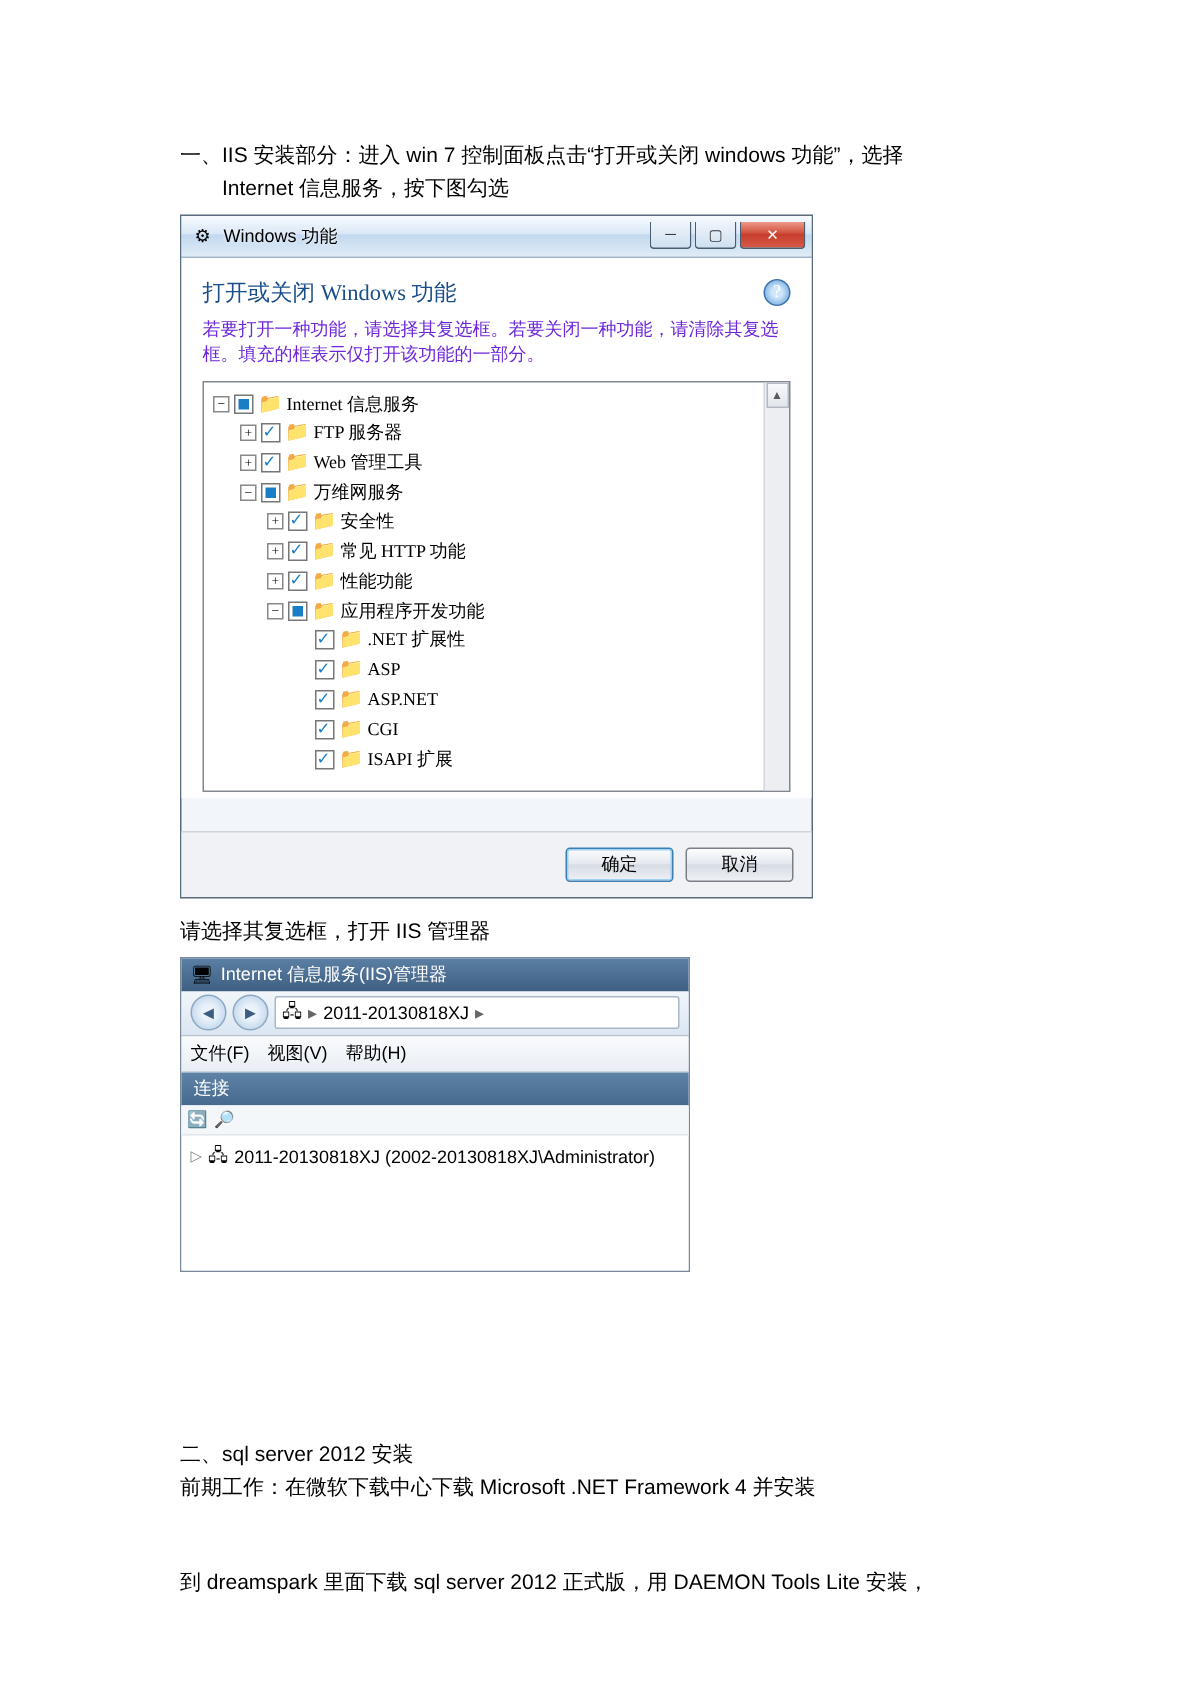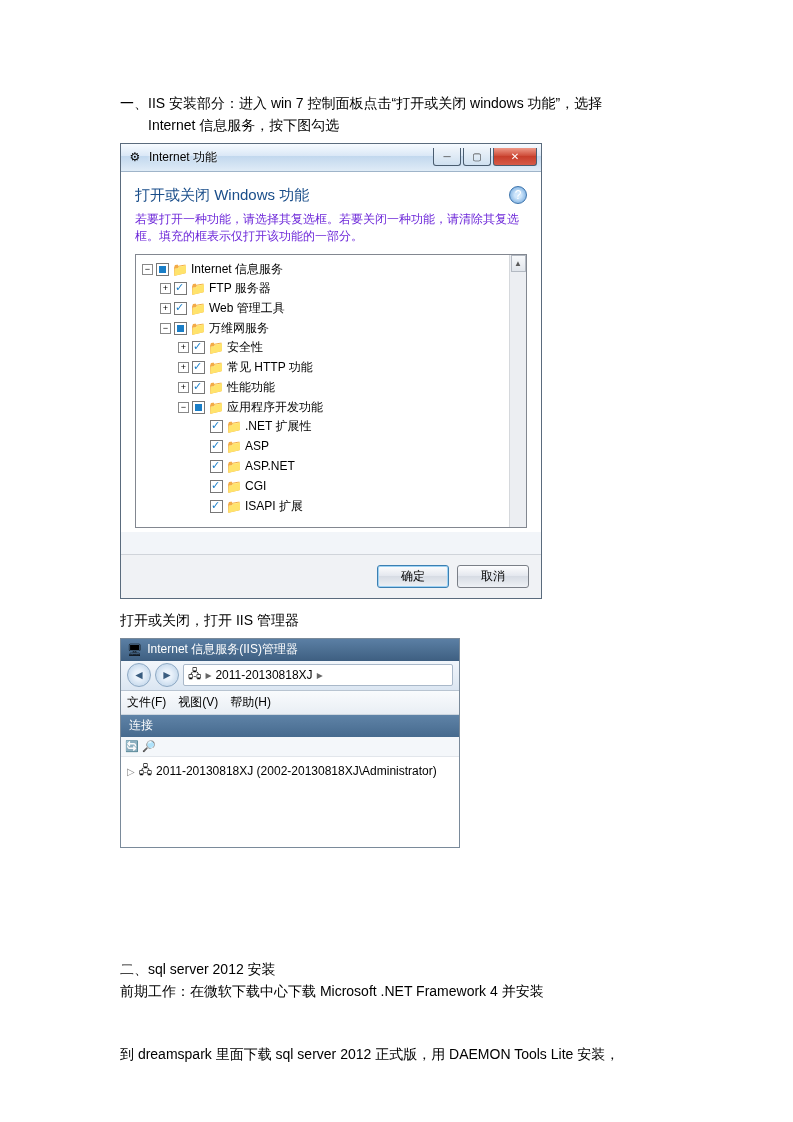--- a/index.html
+++ b/index.html
@@ -71,20 +71,21 @@
   .win-btn.close {
     width: 44px;
     background: linear-gradient(#e98, #cf4e3b 45%, #c63c29 46%, #d65a48);
     color: #fff;
     border-radius: 0 0 3px 3px;
   }
 
   .dlg-body {
     background: #fff;
     padding: 14px 14px 4px 14px;
+    font-family: Liberation Serif, serif;
   }
   .dlg-head {
     display: flex;
     justify-content: space-between;
     align-items: flex-start;
   }
   .dlg-head h2 {
     color: #1a4e8a;
     font-size: 15px;
     font-weight: normal;
@@ -317,21 +318,21 @@
 <body>
 
 <div class="page">
 
   <div class="para">一、IIS 安装部分：进入 win 7 控制面板点击“打开或关闭 windows 功能”，选择</div>
   <div class="para indent">Internet 信息服务，按下图勾选</div>
 
   <div class="win-dialog">
     <div class="titlebar">
       <span class="title-icon">⚙</span>
-      <span class="title-text">Internet 功能</span>
+      <span class="title-text">Windows 功能</span>
       <div class="win-btns">
         <div class="win-btn">─</div>
         <div class="win-btn">▢</div>
         <div class="win-btn close">✕</div>
       </div>
     </div>
 
     <div class="dlg-body">
       <div class="dlg-head">
         <h2>打开或关闭 Windows 功能</h2>
@@ -459,21 +460,21 @@
         </div>
       </div>
     </div>
 
     <div class="dlg-footer">
       <div class="btn default">确定</div>
       <div class="btn">取消</div>
     </div>
   </div>
 
-  <div class="para" style="margin-top:10px">打开或关闭，打开 IIS 管理器</div>
+  <div class="para" style="margin-top:10px">请选择其复选框，打开 IIS 管理器</div>
 
   <div class="iis-win">
     <div class="iis-title">
       <span class="iis-title-icon">🖥</span>
       <span class="iis-title-text">Internet 信息服务(IIS)管理器</span>
     </div>
     <div class="iis-nav">
       <div class="navbtn">◄</div>
       <div class="navbtn">►</div>
       <div class="crumb">

